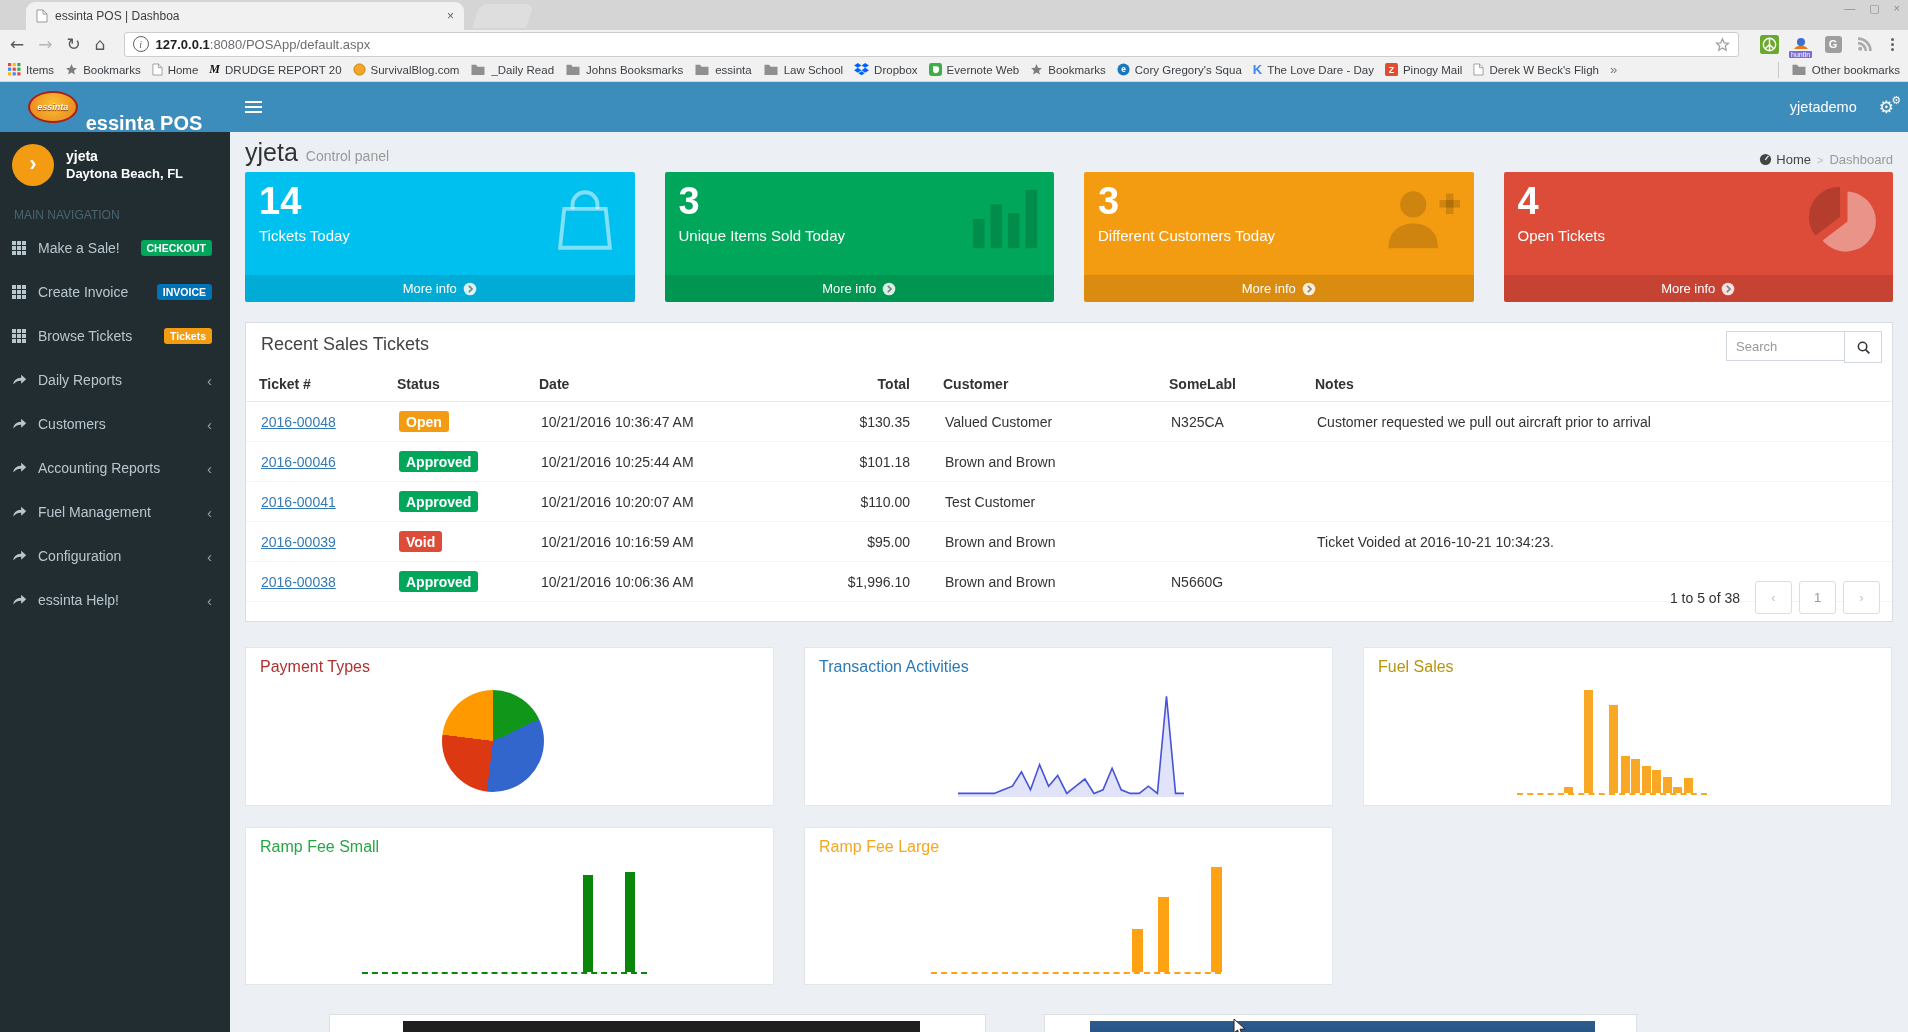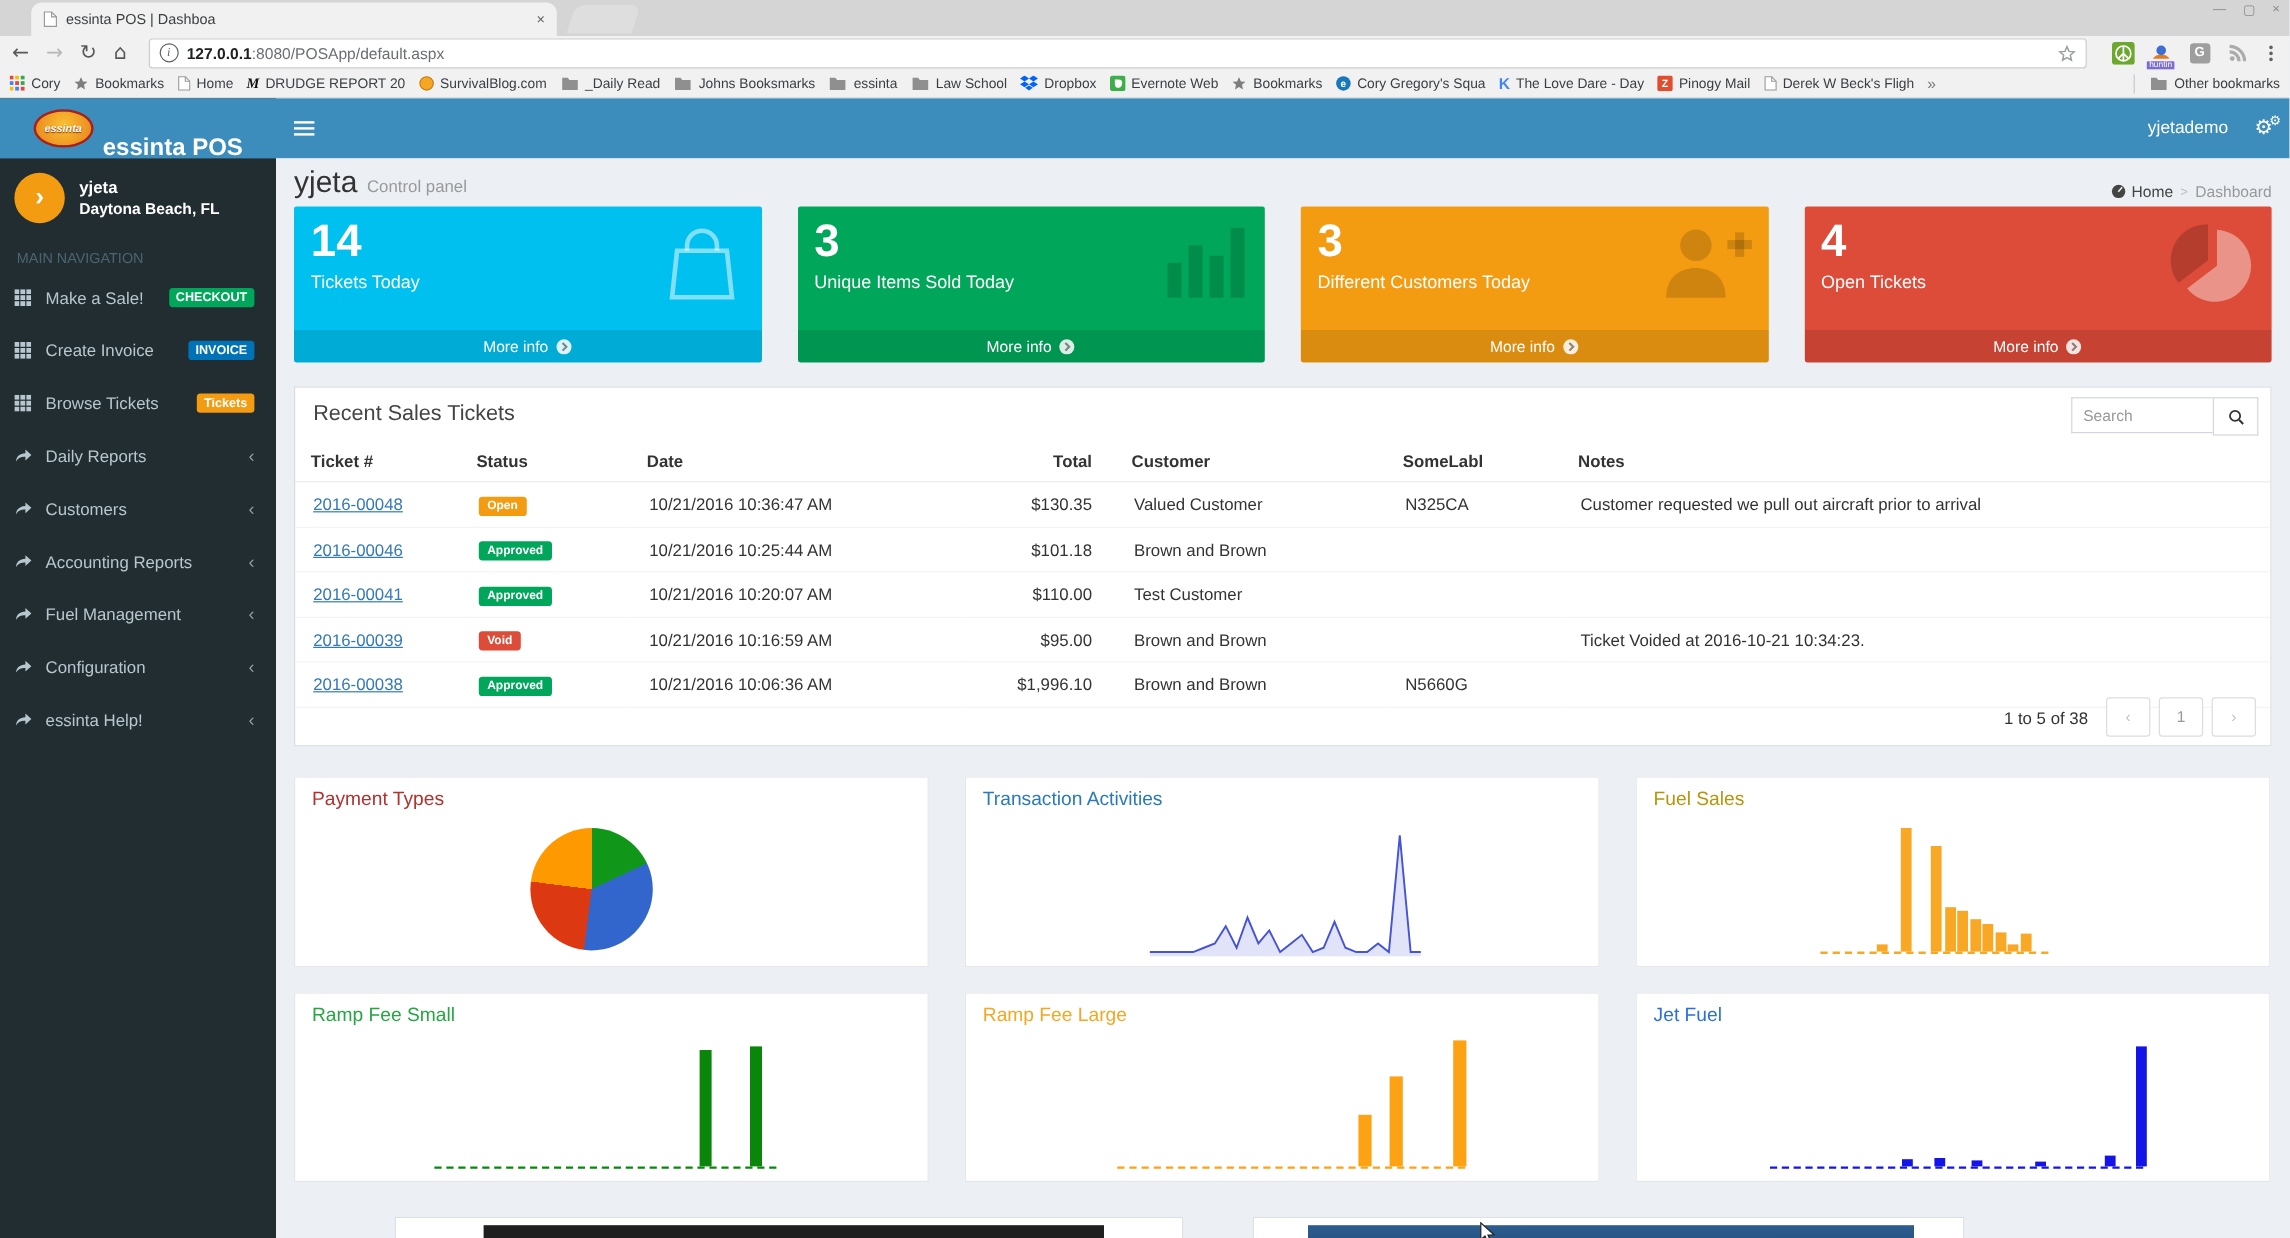--- a/index.html
+++ b/index.html
@@ -92,21 +92,21 @@
   .search-group input{width:118px;height:30px;border:1px solid #d2d6de;border-right:none;padding:0 9px;
                       font-size:13px;color:#333;box-sizing:border-box;outline:none;font-family:inherit;}
   .search-group input::placeholder{color:#999;}
   .search-btn{width:36px;height:30px;border:1px solid #d2d6de;background:#fff;display:flex;
               align-items:center;justify-content:center;cursor:pointer;}
   table.tix{position:absolute;top:44px;left:0;width:100%;border-collapse:collapse;table-layout:fixed;}
   .tix th{ text-align:left;font-size:14px;color:#333;padding:9px 10px 9px 13px;border-bottom:1px solid #eaeaea;}
   .tix td{ font-size:14px;color:#333;padding:9px 10px 9px 15px;border-bottom:1px solid #f4f4f4;}
   .tix th.num,.tix td.num{text-align:right;padding-right:20px;}
   .tix a{color:#337ab7;text-decoration:underline;cursor:pointer;}
-  .badge{display:inline-block;color:#fff;font-size:10px;font-weight:bold;padding:2.5px 7px;border-radius:3px;}
+  .badge{display:inline-block;color:#fff;font-size:14px;font-weight:bold;padding:2.5px 7px;border-radius:3px;}
   .pager{position:absolute;right:12px;bottom:7px;display:flex;align-items:center;gap:7px;}
   .pager .summary{font-size:14px;color:#333;margin-right:8px;}
   .pg-btn{width:35px;height:31px;border:1px solid #ddd;border-radius:3px;background:#fff;color:#999;
           display:flex;align-items:center;justify-content:center;font-size:13px;cursor:pointer;}
   .pg-btn.chev{color:#c3c3c3;}
   
   .chart-panel{position:absolute;background:#fff;border:1px solid #e4e7ea;box-sizing:border-box;}
   .cp-title{padding:10px 14px;font-size:16px;}
   .cp0{left:15px;top:515px;width:529px;height:159px;}
   .cp1{left:574px;top:515px;width:529px;height:159px;}
@@ -201,21 +201,21 @@
             <rect x="5" y="0" width="3.4" height="3.4" fill="#fbbc05"></rect>
             <rect x="10" y="0" width="3.4" height="3.4" fill="#34a853"></rect>
             <rect x="0" y="5" width="3.4" height="3.4" fill="#4285f4"></rect>
             <rect x="5" y="5" width="3.4" height="3.4" fill="#e8453c"></rect>
             <rect x="10" y="5" width="3.4" height="3.4" fill="#34a853"></rect>
             <rect x="0" y="10" width="3.4" height="3.4" fill="#fbbc05"></rect>
             <rect x="5" y="10" width="3.4" height="3.4" fill="#4285f4"></rect>
             <rect x="10" y="10" width="3.4" height="3.4" fill="#e8453c"></rect>
           </svg>
         </span>
-        <span class="bm-label">Cory</span>
+        <span class="bm-label">Items</span>
       </span>
       <span class="bm">
         <span style="display:flex;">
           <svg width="13" height="13" viewBox="0 0 24 24">
             <path fill="#7e7e7e" d="M12 2l2.9 6.9 7.1.6-5.4 4.7 1.6 7-6.2-3.7-6.2 3.7 1.6-7L2 9.5l7.1-.6z"></path>
           </svg>
         </span>
         <span class="bm-label">Bookmarks</span>
       </span>
       <span class="bm">
@@ -704,30 +704,20 @@
           <div class="vbar" style="left:64%;width:10px;height:97px;background:#0a870a;"></div>
           <div class="vbar" style="left:72%;width:10px;height:100px;background:#0a870a;"></div>
         </div>
       <div class="chart-panel cp4">
           <div class="cp-title" style="color:#f5a623;">Ramp Fee Large</div>
           <div class="baseline" style="left:24%;width:55%;border-color:#fda313;"></div>
           <div class="vbar" style="left:62%;width:11px;height:43px;background:#fda313;"></div>
           <div class="vbar" style="left:67%;width:11px;height:75px;background:#fda313;"></div>
           <div class="vbar" style="left:77%;width:11px;height:105px;background:#fda313;"></div>
         </div>
-      <div class="chart-panel cp5">
-          <div class="cp-title" style="color:#2a6fdb;">Jet Fuel</div>
-          <div class="baseline" style="left:21%;width:59%;border-color:#1414e8;"></div>
-          <div class="vbar" style="left:42%;width:9px;height:6px;background:#1414e8;"></div>
-          <div class="vbar" style="left:47%;width:9px;height:7px;background:#1414e8;"></div>
-          <div class="vbar" style="left:53%;width:9px;height:5px;background:#1414e8;"></div>
-          <div class="vbar" style="left:63%;width:9px;height:4px;background:#1414e8;"></div>
-          <div class="vbar" style="left:74%;width:9px;height:9px;background:#1414e8;"></div>
-          <div class="vbar" style="left:79%;width:9px;height:100px;background:#1414e8;"></div>
-        </div>
 
       <div class="sliver" style="left:99px;width:657px;">
         <div class="sliver-inner" style="left:73px;width:517px;background:#1f1f1f;"></div>
       </div>
       <div class="sliver" style="left:814px;width:593px;">
         <div class="sliver-inner" style="left:45px;width:505px;background:linear-gradient(180deg,#2c5d8f,#1b3a5f);"></div>
       </div>
     </div>
   </div>
 </div>

